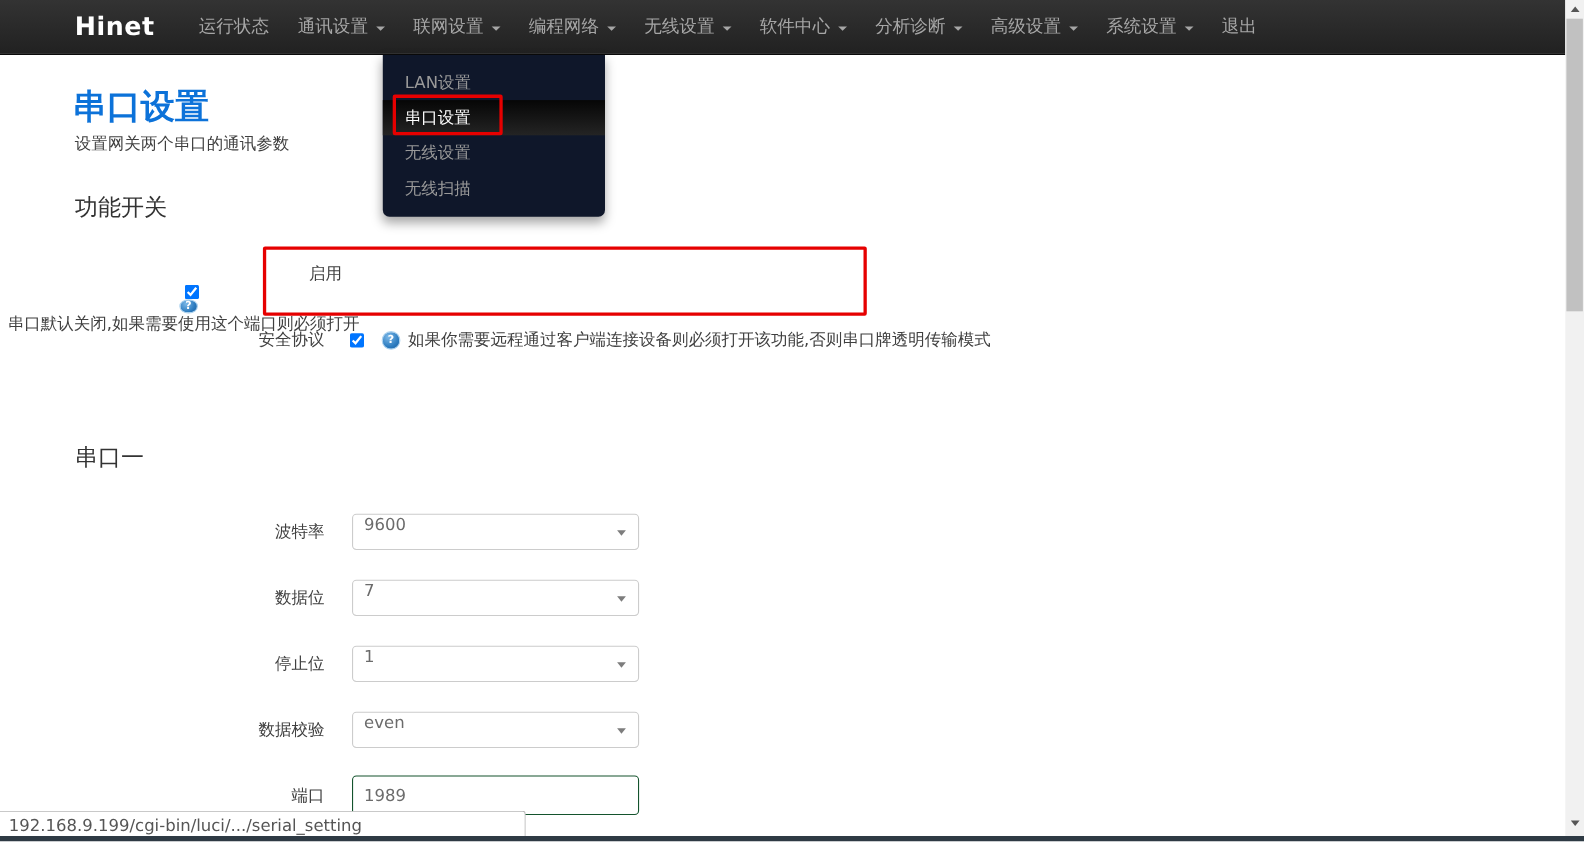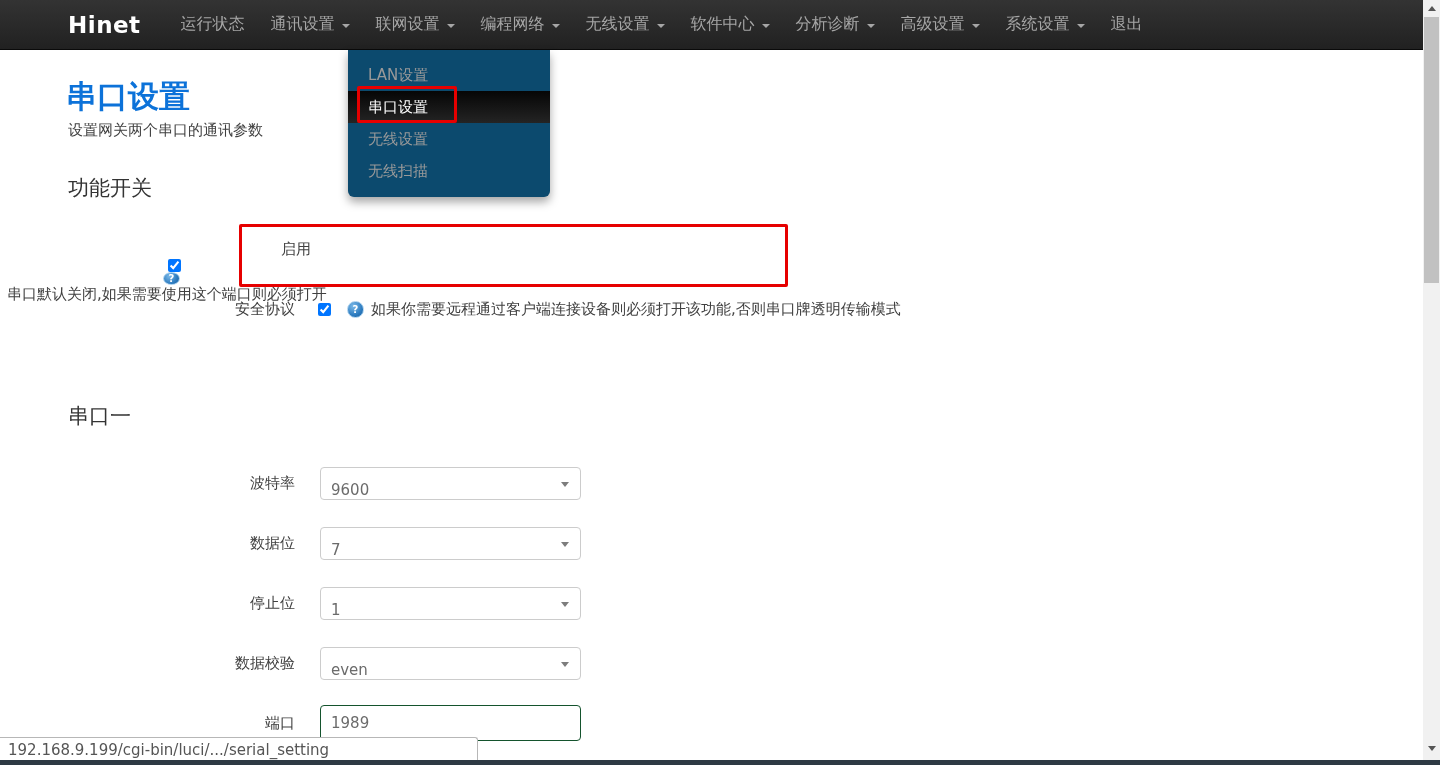--- a/index.html
+++ b/index.html
@@ -15,21 +15,21 @@
            letter-spacing:0.5px; cursor:pointer; }
   .nav-menu { list-style:none; display:flex; margin-left:27px; height:50px; }
   .nav-menu li { display:flex; align-items:center; padding:0 13px; height:50px;
                  color:#a6a6a6; font-size:16px; cursor:pointer; white-space:nowrap; }
   .caret { display:inline-block; width:0; height:0; margin-left:7px; margin-top:2px;
            border-left:4px solid transparent; border-right:4px solid transparent;
            border-top:4px solid #a6a6a6; }
 
   
   .dropdown { position:absolute; left:348px; top:50px; width:202px;
-              background:#0c4a6e; border-radius:0 0 6px 6px; padding:9px 0 10px 0;
+              background:#0f172a; border-radius:0 0 6px 6px; padding:9px 0 10px 0;
               box-shadow:0 5px 10px rgba(0,0,0,.35); z-index:20; }
   .dd-item { height:32px; line-height:32px; padding-left:20px; font-size:15px;
              color:#999999; cursor:pointer; }
   .dd-item.active { background:linear-gradient(#060606,#242424); color:#ffffff; }
 
   
   .annotation-box { position:absolute; border:3px solid #e60000; border-radius:2px;
                     z-index:30; pointer-events:none; }
   .anno-menu { left:357px; top:86px; width:100px; height:37px; }
   .anno-enable { left:239px; top:224px; width:549px; height:63px; }
@@ -55,21 +55,21 @@
                border:1px solid #a9d0ee; color:#ffffff; font-size:10px; font-weight:bold; }
   .help-text { margin-left:7px; font-size:15px; color:#404040; }
 
   .fld-row-0 { top:467px; height:33px; }
   .fld-row-1 { top:527px; height:33px; }
   .fld-row-2 { top:587px; height:33px; }
   .fld-row-3 { top:647px; height:33px; }
   .fld-row-4 { top:705px; height:36px; }
   .select { position:relative; margin-left:25px; width:261px; height:33px;
             background:#fff; border:1px solid #cccccc; border-radius:4px;
-            display:flex; align-items:flex-end; padding-left:10px; cursor:pointer; }
+            display:flex; align-items:flex-start; padding-left:10px; cursor:pointer; }
   .select-value { font-size:15px; color:#6b6b6b; }
   .select-caret { position:absolute; right:11px; top:14px; width:0; height:0;
                   border-left:4px solid transparent; border-right:4px solid transparent;
                   border-top:5px solid #7d7d7d; }
   .text-input { margin-left:25px; width:261px; height:36px; border:1px solid #14532d;
                 border-radius:4px; padding-left:10px; font-size:15px; color:#6b6b6b;
                 font-family:"DejaVu Sans","Liberation Sans",sans-serif; outline:none; }
 
   
   .status-tooltip { position:absolute; left:0; top:737px; width:478px; height:24px;

